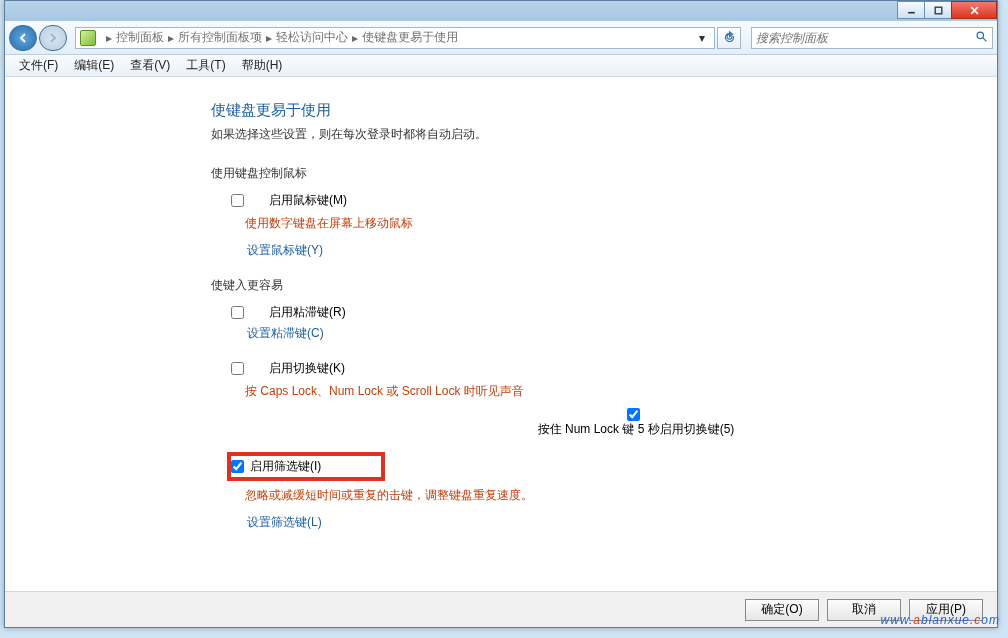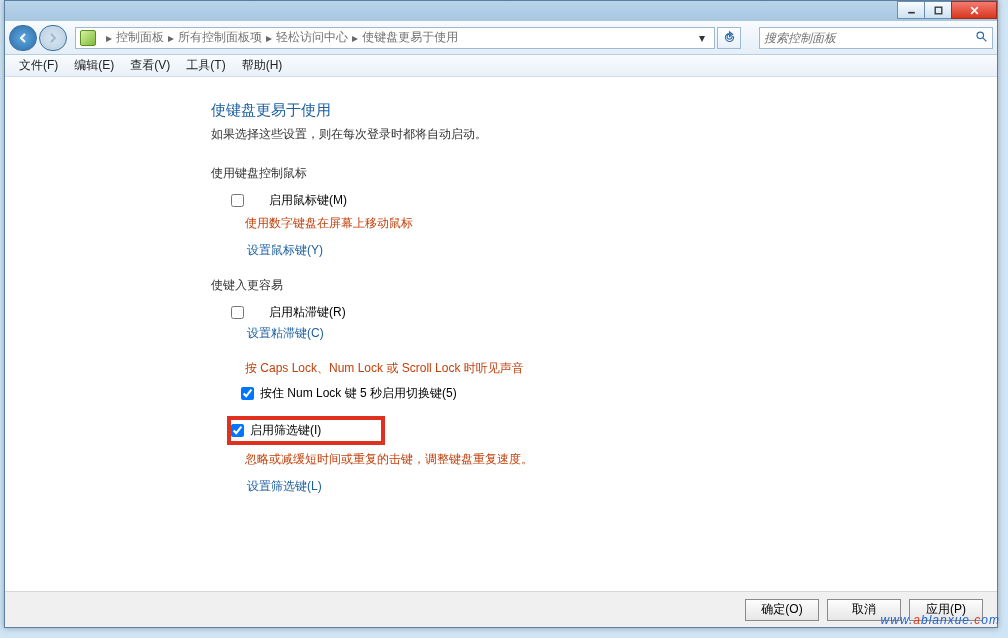--- a/index.html
+++ b/index.html
@@ -17,38 +17,38 @@
 
 .navbar { height: 34px; background: linear-gradient(#f7fbff,#e4eef7); border-bottom:1px solid #b8cde0; display:flex;align-items:center; padding:0 4px; }
 .navbtn { width:28px;height:26px;border-radius:13px;background:radial-gradient(#5fa8e0,#2b6ca8);border:1px solid #3a6f9f;display:flex;align-items:center;justify-content:center;color:#fff; margin-right:2px;}
 .navbtn.disabled{background:radial-gradient(#d7e5f1,#b9cee0);color:#8aa3b8;}
 .addrbar{flex:0 0 640px;height:22px;border:1px solid #9db8cf;background:#fff;display:flex;align-items:center;padding:0 4px;margin-left:6px;}
 .addricon{width:16px;height:16px;background:linear-gradient(135deg,#d8f0a0,#7dbb3a);border:1px solid #5a9020;border-radius:2px;margin-right:6px;}
 .crumb{color:#737373;white-space:nowrap;}
 .crumbsep{color:#666;margin:0 4px;}
 .addrdrop{margin-left:auto;width:16px;text-align:center;color:#333;}
 .refreshbtn{width:24px;height:22px;border:1px solid #9db8cf;background:linear-gradient(#fff,#e8f0f8);display:flex;align-items:center;justify-content:center;margin-left:2px;color:#2b6ca8;}
-.searchbar{flex:1;height:22px;border:1px solid #9db8cf;background:#fff;margin-left:18px;display:flex;align-items:center;padding:0 4px;}
+.searchbar{flex:1;height:22px;border:1px solid #9db8cf;background:#fff;margin-left:10px;display:flex;align-items:center;padding:0 4px;}
 .searchinput{border:none;outline:none;flex:1;color:#888;font-style:italic;}
 .searchicon{color:#2b6ca8;}
 
 
 .menubar{height:22px;background:linear-gradient(#fafcfe,#e9f0f7);border-bottom:1px solid #d0dde8;display:flex;align-items:center;padding:0 6px;}
 .menuitem{padding:2px 8px;color:#222;}
 
 
 .content{position:absolute;left:0;right:0;top:76px;bottom:36px;overflow-y:auto;padding:24px 0 0 206px;}
 .content h1{color:#1b5fa0;font-size:15px;font-weight:normal;margin-bottom:6px;}
 .subtitle{color:#333;margin-bottom:22px;}
 .section-hdr{color:#333;margin:10px 0 10px 0;}
 .row{display:flex;align-items:center;margin:8px 0 4px 20px;gap:19px;}
 .row input[type=checkbox]{margin-right:6px;width:13px;height:13px;}
 .desc{margin:6px 0 10px 34px;color:#c2410c;}
 .link{color:#1b5fa0;margin:4px 0 18px 36px;cursor:pointer;display:block;}
-.subrow{margin-left:30px;display:flex;align-items:center;margin-top:8px;}
+.subrow{margin-left:64px;display:flex;align-items:center;margin-top:8px;flex-direction:column;}
 .subrow input[type=checkbox]{margin-right:6px;}
 .highlight{border:4px solid #e03020;padding:2px 60px 2px 0;display:inline-flex;align-items:center;margin-left:16px;margin-top:14px;justify-content:flex-end;}
 .highlight input[type=checkbox]{margin-right:6px;}
 
 
 .content::-webkit-scrollbar{width:17px;}
 .content::-webkit-scrollbar-track{background:#f0f0f0;border-left:1px solid #d4d4d4;}
 .content::-webkit-scrollbar-thumb{background:linear-gradient(90deg,#e8f1fa,#c7dbee);border:1px solid #9cb8d2;border-radius:2px;}
 .content::-webkit-scrollbar-button{height:17px;background:linear-gradient(#f7fbff,#dce8f3);border:1px solid #9cb8d2;}
 
@@ -142,20 +142,24 @@
     <div class="desc">使用数字键盘在屏幕上移动鼠标</div>
     <a class="link">设置鼠标键(Y)</a>
 
     <div class="section-hdr">使键入更容易</div>
     <label class="row">
       <input type="checkbox" id="ck_sticky" style="">
       <span>启用粘滞键(R)</span>
     </label>
     <a class="link">设置粘滞键(C)</a>
 
+    <label class="row">
+      <input type="checkbox" id="ck_toggle" style="">
+      <span>启用切换键(K)</span>
+    </label>
     <div class="desc" style="margin-bottom:2px">按 Caps Lock、Num Lock 或 Scroll Lock 时听见声音</div>
     <label class="subrow">
       <input type="checkbox" id="ck_hold" checked="" style="">
       <span>按住 Num Lock 键 5 秒启用切换键(5)</span>
     </label>
 
     <div><label class="highlight">
       <input type="checkbox" id="ck_filter" checked="" style="">
       <span>启用筛选键(I)</span>
     </label></div>

